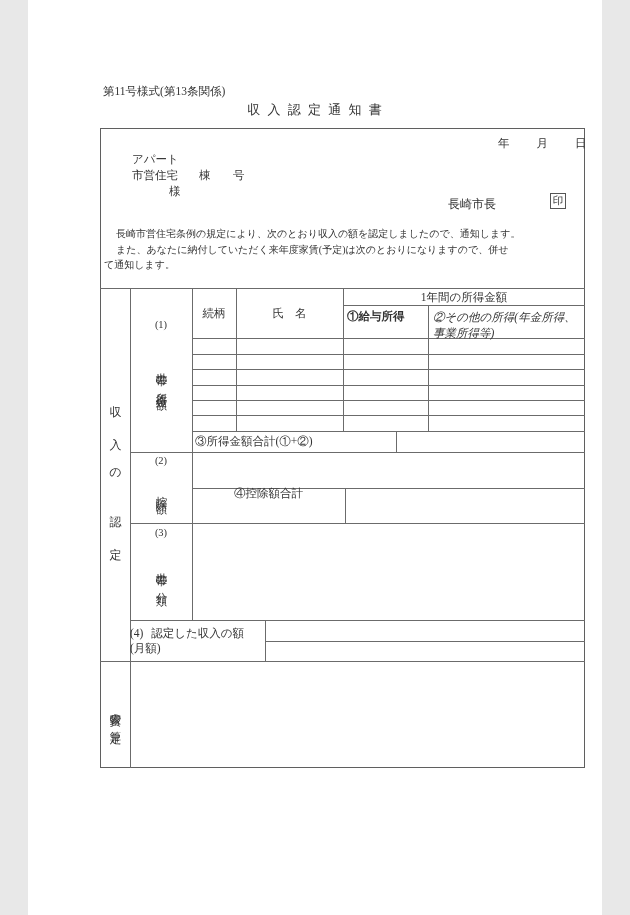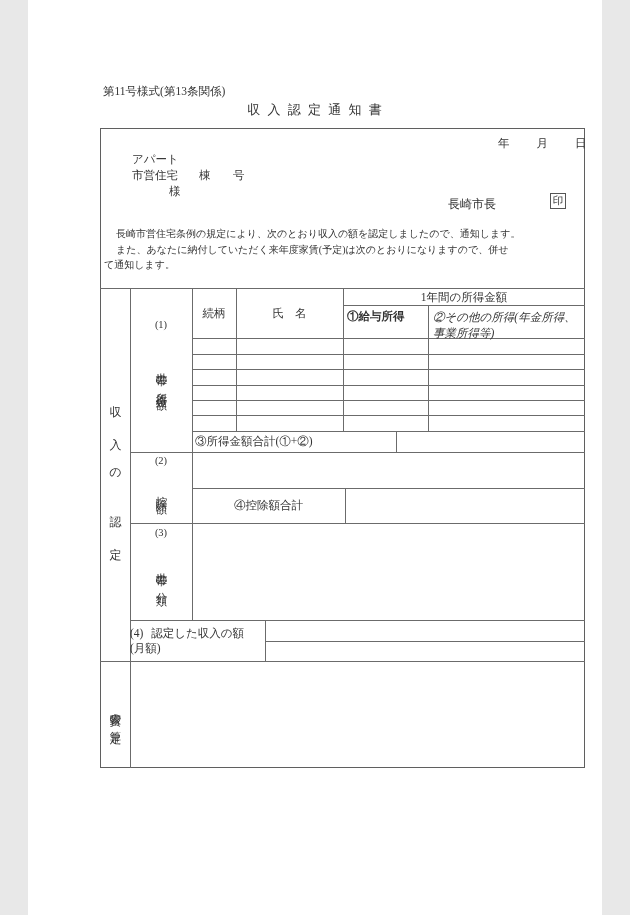--- a/index.html
+++ b/index.html
@@ -113,21 +113,21 @@
   <div class="cell cc" style="left:315px; top:289px; width:242px; height:16px;">1年間の所得金額</div>
   <div class="cell" style="left:315px; top:306px; width:85px; height:32px; padding:3px 0 0 4px;font-weight:bold;">①給与所得</div>
   <div class="cell wrapcell" style="left:400px; top:306px; width:157px; height:32px; padding:3px 3px 0 5px;">②その他の所得(年金所得、事業所得等)</div>
 
   <div class="cell" style="left:164px; top:338px; width:393px; height:93px;"></div>
 
   <div class="cell cl" style="left:164px; top:431px; width:204px; height:21px; padding-left:3px;">③所得金額合計(①+②)</div>
   <div class="cell" style="left:368px; top:431px; width:189px; height:21px;"></div>
 
   <div class="cell" style="left:164px; top:452px; width:393px; height:36px;"></div>
-  <div class="cell cc" style="left:164px; top:488px; width:153px; height:35px;">④控除額合計</div>
+  <div class="cell cc" style="left:164px; top:476px; width:153px; height:35px;">④控除額合計</div>
   <div class="cell" style="left:317px; top:488px; width:240px; height:35px;"></div>
 
   <div class="cell" style="left:164px; top:523px; width:393px; height:97px;"></div>
 
   <div class="s4label">
     <div style="word-spacing:5px;">(4) 認定した収入の額</div>
     <div>(月額)</div>
   </div>
   <div class="cell" style="left:237px; top:641px; width:320px; height:20px;"></div>
 

